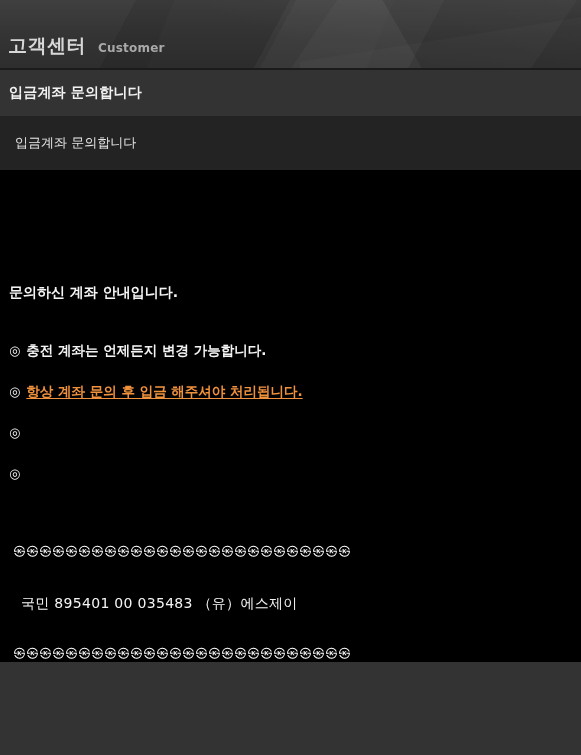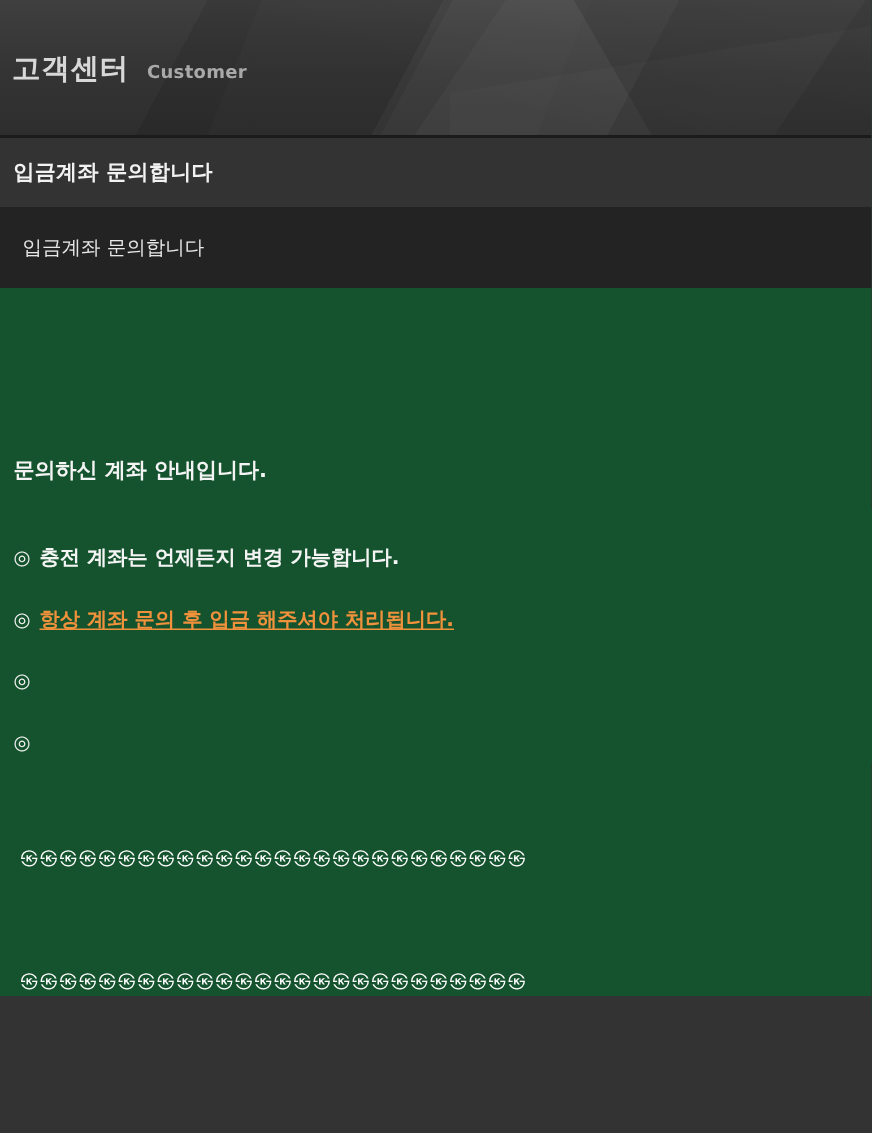--- a/index.html
+++ b/index.html
@@ -6,21 +6,21 @@
   html, body {
     width:581px; height:755px;
     background:#333333;
     font-family:"DejaVu Sans","Liberation Sans",sans-serif;
     overflow:hidden;
   }
 
   
   .header{
     position:relative;
-    width:581px; height:90px;
+    width:581px; height:68px;
     background:#3a3a3a;
     background-image:
       linear-gradient(118deg, rgba(255,255,255,0.000) 0%,  rgba(255,255,255,0.000) 47%, rgba(255,255,255,0.035) 47%, rgba(255,255,255,0.035) 72%, rgba(255,255,255,0.000) 72%),
       linear-gradient(-62deg, rgba(0,0,0,0.000) 0%,  rgba(0,0,0,0.000) 52%, rgba(0,0,0,0.10) 52%, rgba(0,0,0,0.10) 78%, rgba(0,0,0,0.000) 78%),
       linear-gradient(200deg, rgba(255,255,255,0.030) 0%, rgba(255,255,255,0.000) 55%),
       linear-gradient(180deg, #3f3f3f 0%, #343434 52%, #2e2e2e 100%);
     overflow:hidden;
   }
   .header .facet{
     position:absolute; pointer-events:none;
@@ -81,21 +81,21 @@
     display:flex; align-items:center;
     padding-left:15px;
   }
   .subtitle-bar .s{
     font-size:13px; color:#e6e6e6;
   }
 
   
   .content{
     width:581px;
-    background:#14532d;
+    background:#000000;
     padding:0 9px;
     position:relative;
   }
   .spacer-top{ height:113px; }
   .lead{
     font-size:14px; font-weight:bold; color:#f4f4f4;
     line-height:19px;
   }
   .gap-a{ height:39px; }
   .bullet-row{
@@ -175,17 +175,18 @@
         <span class="bullet-mark">◎</span>
       </div>
     </div>
 
   <div class="gap-b"></div>
 
   <div class="sep-row">㉿㉿㉿㉿㉿㉿㉿㉿㉿㉿㉿㉿㉿㉿㉿㉿㉿㉿㉿㉿㉿㉿㉿㉿㉿㉿</div>
 
   <div class="gap-c"></div>
 
+  <div class="acct-row">국민  895401 00 035483 （유）에스제이</div>
 
   <div class="gap-d"></div>
 
   <div class="sep-row">㉿㉿㉿㉿㉿㉿㉿㉿㉿㉿㉿㉿㉿㉿㉿㉿㉿㉿㉿㉿㉿㉿㉿㉿㉿㉿</div>
 </div>
 
 </body></html>

